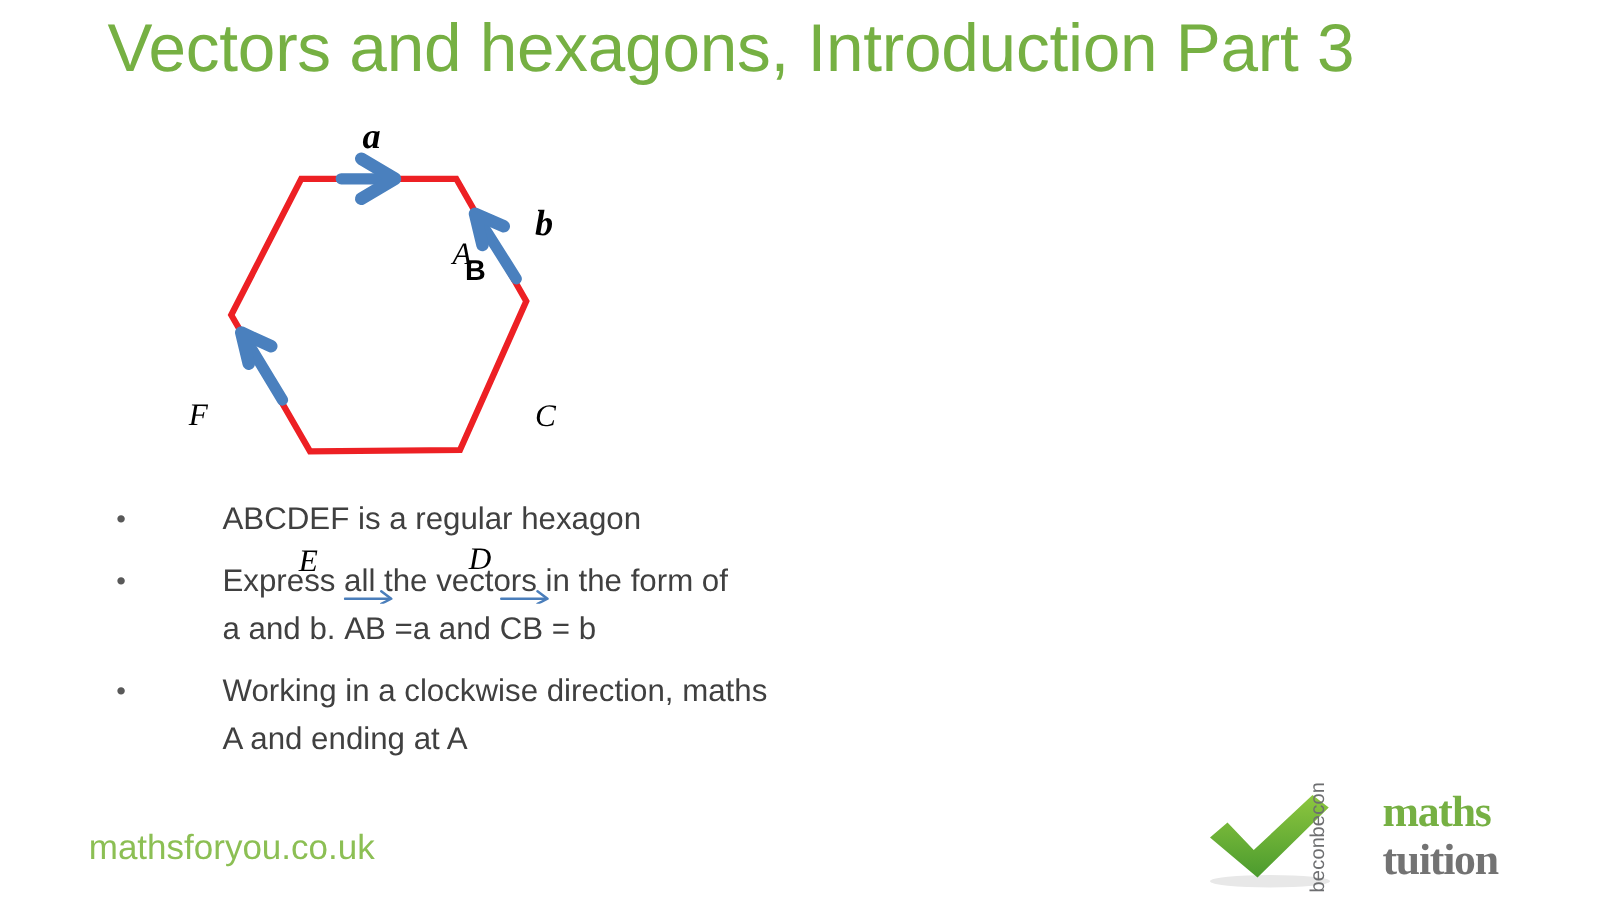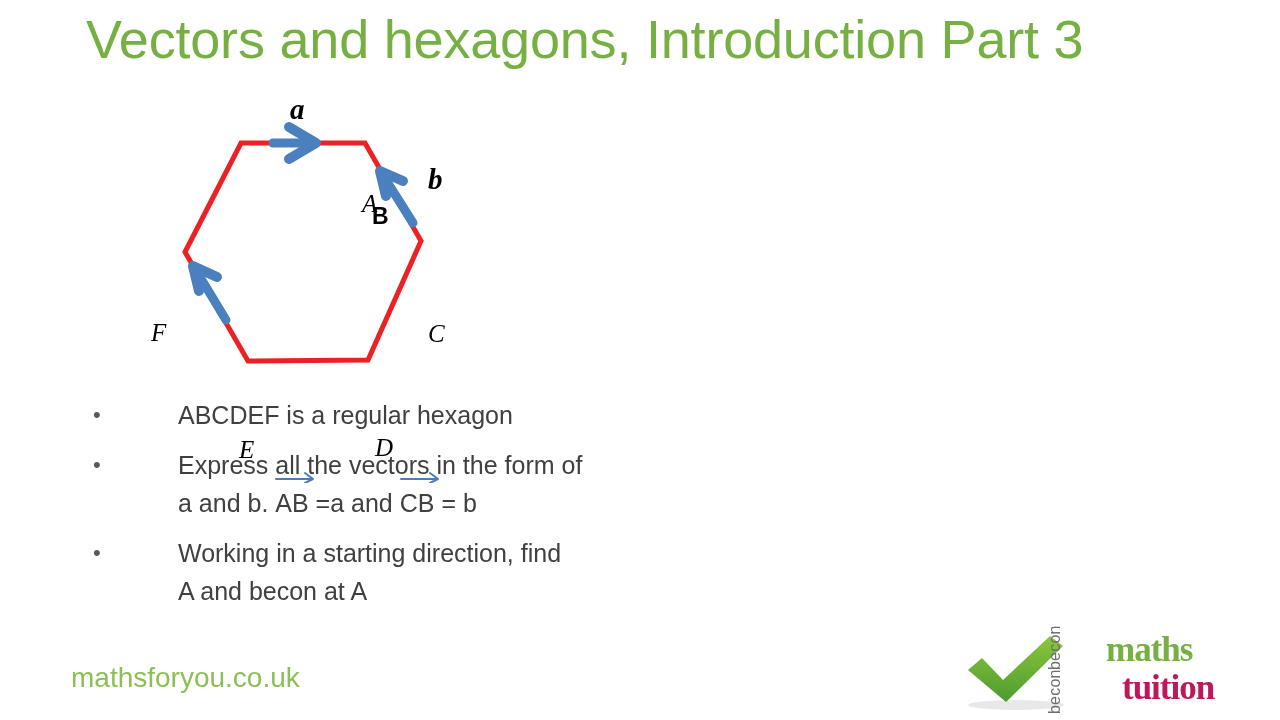--- a/index.html
+++ b/index.html
@@ -159,21 +159,21 @@
   .logo-word {
     position: absolute;
     left: 44px;
     font-family: Liberation Serif, serif;
     font-weight: bold;
     font-size: 35px;
     letter-spacing: -1px;
     line-height: 1;
   }
   #logo-maths { top: 2px; color: #76B043; }
-  #logo-tuition { top: 40px; color: #be185d; margin-left: 16px; }
+  #logo-tuition { top: 40px; color: #737373; }
 </style>
 </head>
 <body>
 
 <div id="slide-title">Vectors and hexagons, Introduction Part 3</div>
 
 <div id="hexagon-diagram">
 
   <svg width="360" height="310" viewBox="0 0 360 310">
 
@@ -228,22 +228,22 @@
               <polyline points="30,2 38,8 30,12" fill="none" stroke="#4A7EBB" stroke-width="2" stroke-linecap="round" stroke-linejoin="round"></polyline>
             </svg></span><span> =a and </span><span class="vec-over"><span>CB</span><svg class="vec-arrow" viewBox="0 0 40 12" preserveAspectRatio="none">
               <line x1="1" y1="8" x2="36" y2="8" stroke="#4A7EBB" stroke-width="2" stroke-linecap="round"></line>
               <polyline points="30,2 38,8 30,12" fill="none" stroke="#4A7EBB" stroke-width="2" stroke-linecap="round" stroke-linejoin="round"></polyline>
             </svg></span><span> = b</span></span>
       </div>
     </div>
     <div class="bullet-row">
       <div class="bullet-dot">•</div>
       <div class="bullet-text">
-        <span class="line"><span>Working in a starting direction, find</span></span>
-        <span class="line"><span>A and becon at A</span></span>
+        <span class="line"><span>Working in a clockwise direction, maths</span></span>
+        <span class="line"><span>A and ending at A</span></span>
       </div>
     </div>
   </div>
 
 <div id="site-url">mathsforyou.co.uk</div>
 
 <div id="brand-logo">
   <svg id="logo-check" viewBox="0 0 108 80">
     <defs>
       <linearGradient id="chkgrad" x1="0" y1="0" x2="0" y2="1">

